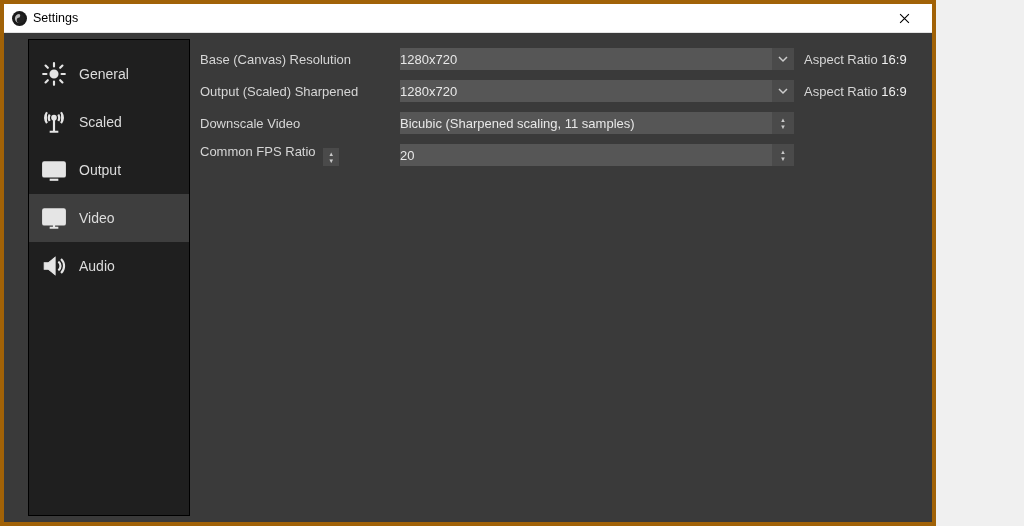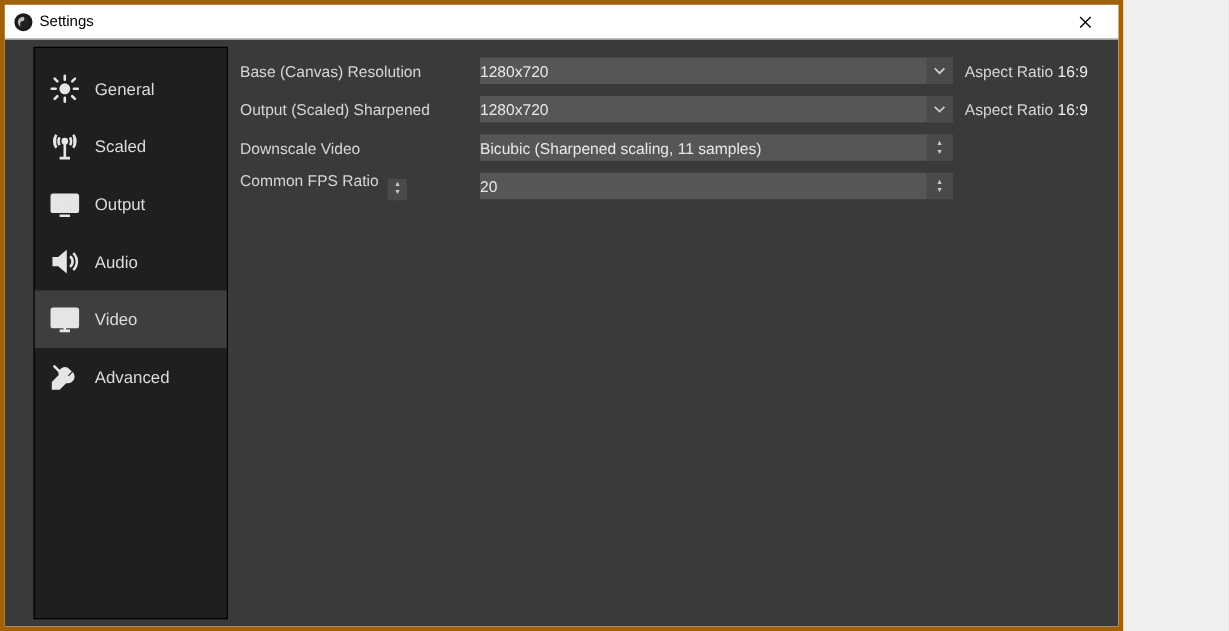--- a/index.html
+++ b/index.html
@@ -83,51 +83,42 @@
         <span class="icon">
           <svg width="26" height="26" viewBox="0 0 24 24" fill="none" stroke-width="2">
               <rect x="2" y="5" width="20" height="13" rx="1"></rect>
               <path d="M8 21h8"></path>
               <path d="M10 11h7M14 8l3 3-3 3" stroke-linecap="round" stroke-linejoin="round"></path>
             </svg>
         </span>
         <span class="lbl">Output</span>
       </div>
 
+      <div class="side-item active">
+        <span class="icon">
+          <svg width="26" height="26" viewBox="0 0 24 24" fill="none" stroke-width="2">
+              <rect x="2" y="4" width="20" height="14" rx="1"></rect>
+              <path d="M8 21h8M12 18v3"></path>
+            </svg>
+        </span>
+        <span class="lbl">Video</span>
+      </div>
+
       <div class="side-item">
         <span class="icon">
           <svg width="26" height="26" viewBox="0 0 24 24" stroke="none">
               <path d="M3 9v6h4l6 5V4L7 9H3z"></path>
               <path d="M16 8a5 5 0 0 1 0 8" fill="none" stroke="#e5e5e5" stroke-width="2"></path>
               <path d="M18.5 5.5a9 9 0 0 1 0 13" fill="none" stroke="#e5e5e5" stroke-width="2"></path>
             </svg>
         </span>
         <span class="lbl">Audio</span>
       </div>
 
-      <div class="side-item active">
-        <span class="icon">
-          <svg width="26" height="26" viewBox="0 0 24 24" fill="none" stroke-width="2">
-              <rect x="2" y="4" width="20" height="14" rx="1"></rect>
-              <path d="M8 21h8M12 18v3"></path>
-            </svg>
-        </span>
-        <span class="lbl">Video</span>
-      </div>
 
-
-      <div class="side-item">
-        <span class="icon">
-          <svg width="26" height="26" viewBox="0 0 24 24" fill="none" stroke-width="2">
-              <path d="M14 6a4 4 0 0 0-5.6 5L3 16.4V21h4.6L13 15.6A4 4 0 0 0 18 10l-3 3-2-2 3-3z"></path>
-              <path d="M4 4l5 5" stroke-linecap="round"></path>
-            </svg>
-        </span>
-        <span class="lbl">Advanced</span>
-      </div>
 
     </div>
 
     <div class="main">
 
       <div class="row">
         <div class="lab">Base (Canvas) Resolution</div>
         <div class="field">
           <span class="val">1280x720</span>
           <span class="chev">

